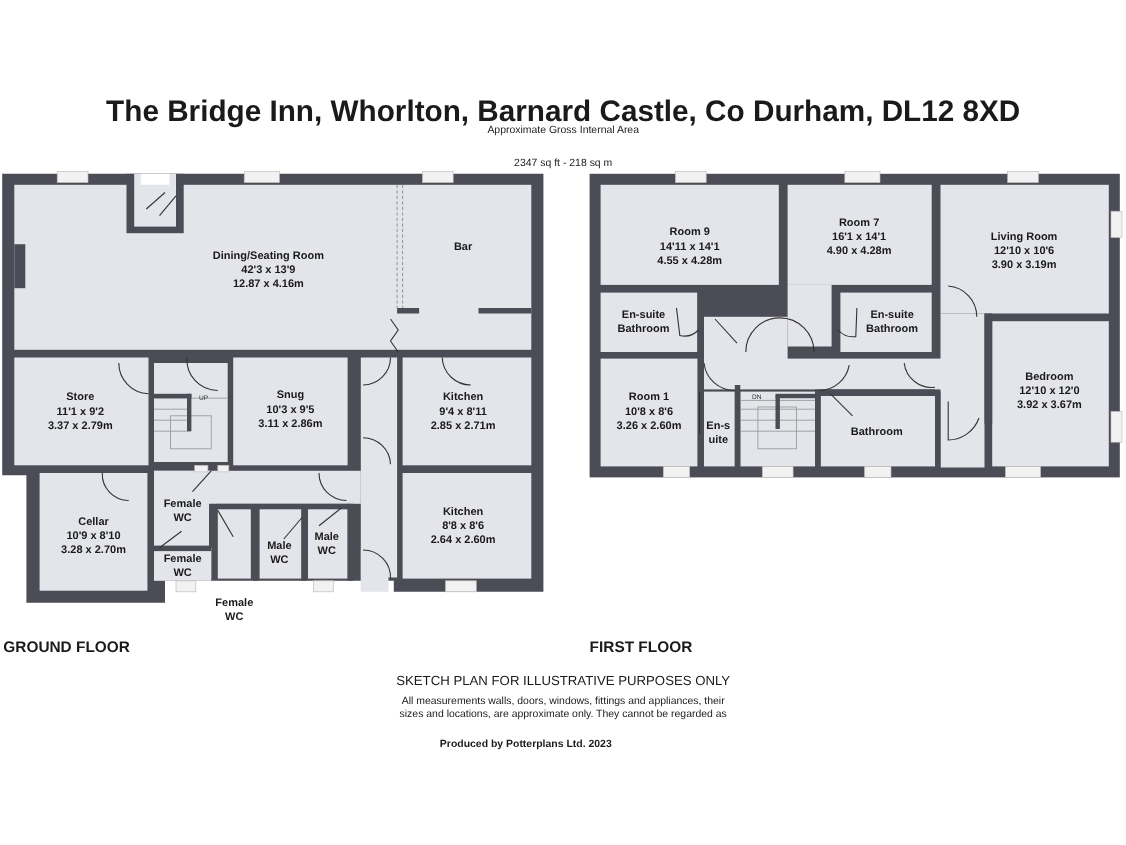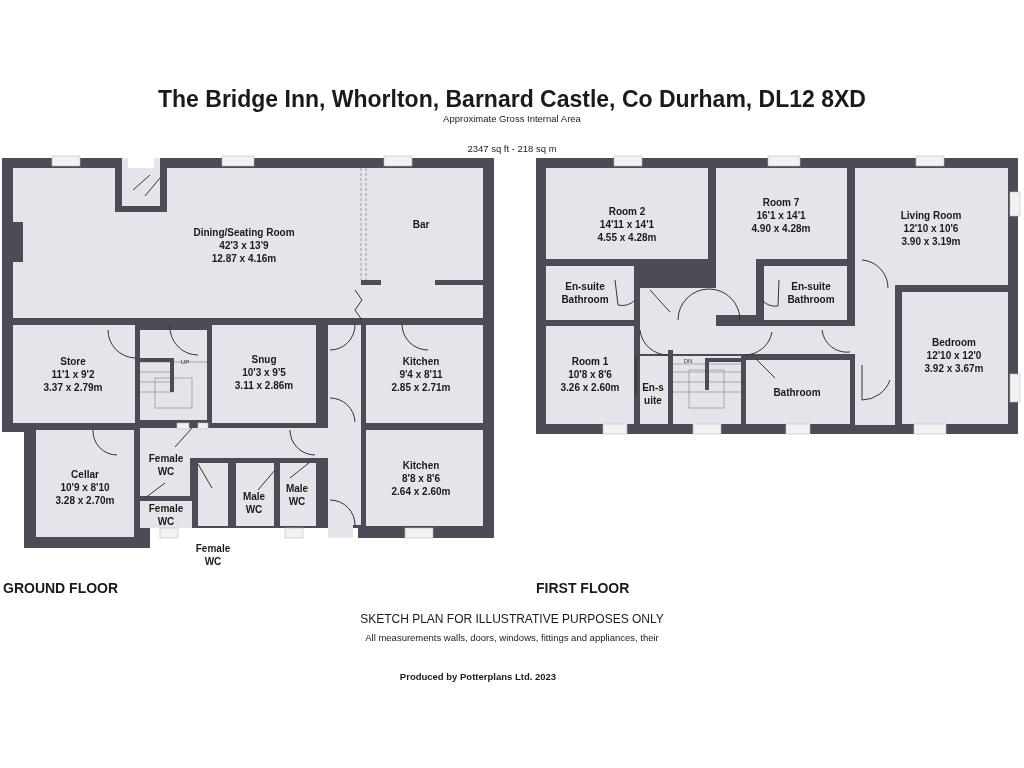--- a/index.html
+++ b/index.html
@@ -1,18 +1,18 @@
 <!DOCTYPE html>
 <html><head>
 <meta charset="utf-8">
 <style>
   html, body { margin:0; padding:0; background:#ffffff; }
   body { width:1024px; height:768px; position:relative; overflow:hidden; font-family:"Liberation Sans", sans-serif; color:#1a1a1a; }
   .abs { position:absolute; }
-  .title { left:0; width:1024px; top:86px; text-align:center; font-weight:bold; font-size:23px; letter-spacing:0; }
+  .title { left:0; width:1024px; top:86px; text-align:center; font-weight:bold; font-size:27px; letter-spacing:0; }
   .sub { left:0; width:1024px; text-align:center; font-size:9.5px; color:#222; }
   .sub1 { top:113px; }
   .sub2 { top:127px;margin-top:16px; }
   svg.plan { position:absolute; left:0; top:0; }
   .room { position:absolute; text-align:center; font-weight:bold; font-size:10px; line-height:13px; color:#1a1a1a; transform:translateX(-50%); white-space:nowrap; }
   .room .dim { font-size:10px; }
   .floor-label { font-weight:bold; font-size:14px; }
   .disclaimer-head { left:0; width:1024px; text-align:center; top:612px; font-size:12px; }
   .disclaimer { left:0; width:1024px; text-align:center; top:632px; font-size:9.5px; line-height:11.5px; }
   .produced { left:0; width:956px; text-align:center; top:671px; font-size:9.5px; font-weight:bold; }
@@ -235,21 +235,21 @@
 <div class="room" style="left:297px; top:482px; white-space:normal; width:30px;">
   <div>Male WC</div>
 </div>
 <div class="room" style="left:421px; top:459px;">
   <div>Kitchen</div>
   <div class="dim">8'8 x 8'6</div>
   <div class="dim">2.64 x 2.60m</div>
 </div>
 
 <div class="room" style="left:627px; top:205px;">
-  <div>Room 2</div>
+  <div>Room 9</div>
   <div class="dim">14'11 x 14'1</div>
   <div class="dim">4.55 x 4.28m</div>
 </div>
 <div class="room" style="left:781px; top:196px;">
   <div>Room 7</div>
   <div class="dim">16'1 x 14'1</div>
   <div class="dim">4.90 x 4.28m</div>
 </div>
 <div class="room" style="left:931px; top:209px;">
   <div>Living Room</div>
@@ -278,14 +278,15 @@
   <div class="dim">12'10 x 12'0</div>
   <div class="dim">3.92 x 3.67m</div>
 </div>
 
 <div class="abs floor-label" style="left:3px; top:580px;">GROUND FLOOR</div>
 <div class="abs floor-label" style="left:536px; top:580px;">FIRST FLOOR</div>
 
 <div class="abs disclaimer-head">SKETCH PLAN FOR ILLUSTRATIVE PURPOSES ONLY</div>
 <div class="abs disclaimer">
   <div>All measurements walls, doors, windows, fittings and appliances, their</div>
+  <div>sizes and locations, are approximate only. They cannot be regarded as</div>
 </div>
 <div class="abs produced">Produced by Potterplans Ltd. 2023</div>
 
 </body></html>

